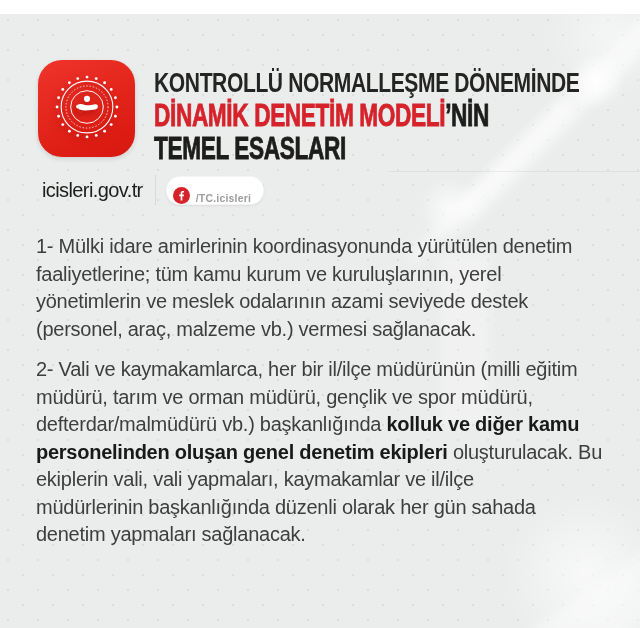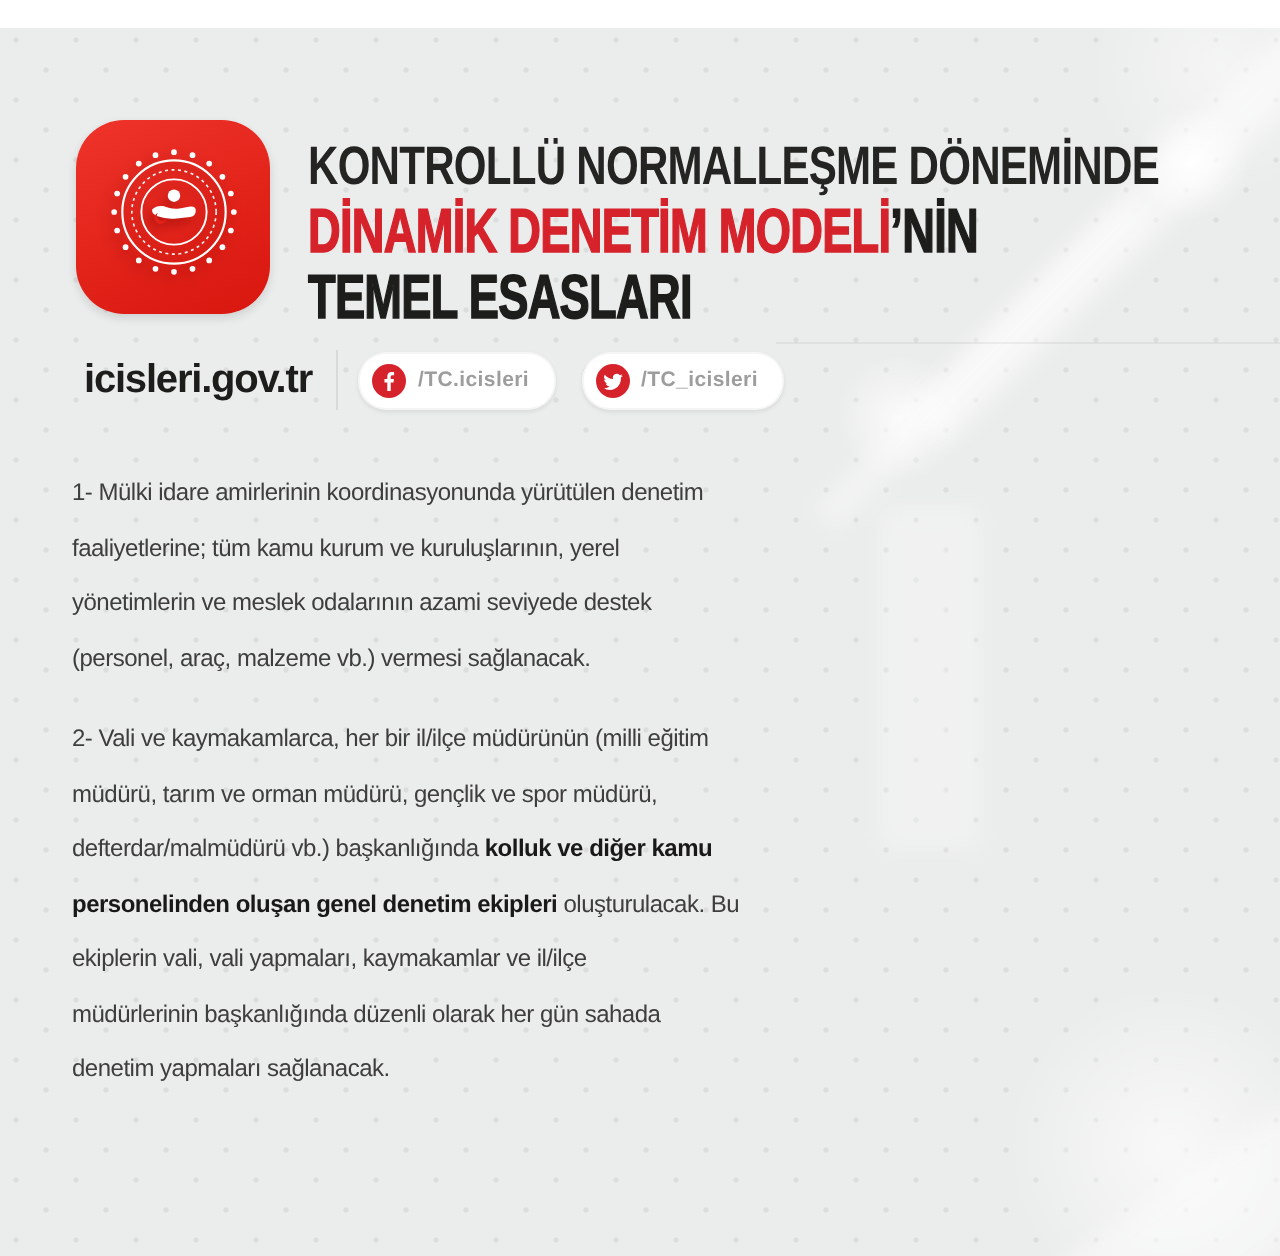--- a/index.html
+++ b/index.html
@@ -41,33 +41,33 @@
   .titles{position:absolute;left:154px;top:54px;}
   .t-line{white-space:nowrap;transform-origin:0 0;}
   .t1{font-size:27px;line-height:31px;font-weight:700;letter-spacing:-.5px;color:#242422;transform:scaleX(.78);}
   .t2{font-size:31px;line-height:33px;font-weight:700;letter-spacing:-.5px;transform:scaleX(.73);}
   .t2 .red{color:#d6232b;-webkit-text-stroke:.8px #d6232b;}
   .t2 .dark,.t3{color:#1d1d1b;-webkit-text-stroke:.8px #1d1d1b;}
   .t3{font-size:31px;line-height:33px;font-weight:700;letter-spacing:-.5px;transform:scaleX(.73);}
 
   
   .social{position:absolute;left:42px;top:161px;height:30px;display:flex;align-items:center;}
-  .site{font-size:20px;font-weight:700;letter-spacing:-.6px;color:#1d1d1b;}
+  .site{font-size:20px;font-weight:400;letter-spacing:-.6px;color:#1d1d1b;}
   .vdiv{width:1px;height:30px;background:rgba(0,0,0,.08);margin:0 10px 0 12px;}
   .pill{
-    display:flex;align-items:center;gap:6px;height:27px;background:#fff;border-radius:14px;
+    display:flex;align-items:flex-end;gap:6px;height:27px;background:#fff;border-radius:14px;
     padding:0 12px 0 6px;margin-right:13px;border:1px solid rgba(0,0,0,.04);
     box-shadow:0 1px 2px rgba(0,0,0,.08);
   }
   .pill .handle{font-size:10.5px;font-weight:600;color:#9d9d9d;letter-spacing:.2px;}
   .sicon{width:17px;height:17px;display:block;}
 
   
   .content{position:absolute;left:36px;top:219px;width:598px;color:#3e3e3e;
-    font-size:12px;line-height:27.5px;letter-spacing:-.25px;}
+    font-size:20px;line-height:27.5px;letter-spacing:-.25px;}
   .content p{margin:0;white-space:pre-line;}
   .content p.p2{margin-top:13px;}
   .p-bold{font-weight:700;color:#191919;}
 </style>
 </head>
 <body>
 
 <div id="canvas">
 
   <div class="glow g1"></div>
@@ -134,27 +134,20 @@
     <span class="vdiv"></span>
 
     <span class="pill">
       <svg class="sicon" viewBox="0 0 24 24">
         <circle cx="12" cy="12" r="12" fill="#d6232b"></circle>
         <path fill="#fff" d="M13.2 19v-6h2l.3-2.4h-2.3V9.1c0-.7.2-1.2 1.2-1.2h1.2V5.8c-.2 0-.9-.1-1.8-.1-1.8 0-3 1.1-3 3.1v1.8H8.8V13h2V19h2.4z"></path>
       </svg>
       <span class="handle">/TC.icisleri</span>
     </span>
 
-    <span class="pill">
-      <svg class="sicon" viewBox="0 0 24 24">
-        <circle cx="12" cy="12" r="12" fill="#d6232b"></circle>
-        <path fill="#fff" d="M19 8.3c-.5.2-1 .4-1.6.4.6-.3 1-.9 1.2-1.5-.5.3-1.1.6-1.8.7a2.8 2.8 0 0 0-4.8 2.6 8 8 0 0 1-5.8-3 2.8 2.8 0 0 0 .9 3.8c-.5 0-.9-.1-1.3-.3 0 1.4 1 2.5 2.3 2.8-.4.1-.8.1-1.3 0 .4 1.1 1.4 2 2.7 2a5.7 5.7 0 0 1-4.2 1.2A8 8 0 0 0 17.6 10v-.4c.6-.3 1.1-.8 1.4-1.3z"></path>
-      </svg>
-      <span class="handle">/TC_icisleri</span>
-    </span>
 
   </div>
 
   <div class="content">
     <p class="p1">1- Mülki idare amirlerinin koordinasyonunda yürütülen denetim
 faaliyetlerine; tüm kamu kurum ve kuruluşlarının, yerel
 yönetimlerin ve meslek odalarının azami seviyede destek
 (personel, araç, malzeme vb.) vermesi sağlanacak.</p>
     <p class="p2"><span>2- Vali ve kaymakamlarca, her bir il/ilçe müdürünün (milli eğitim
 müdürü, tarım ve orman müdürü, gençlik ve spor müdürü,

